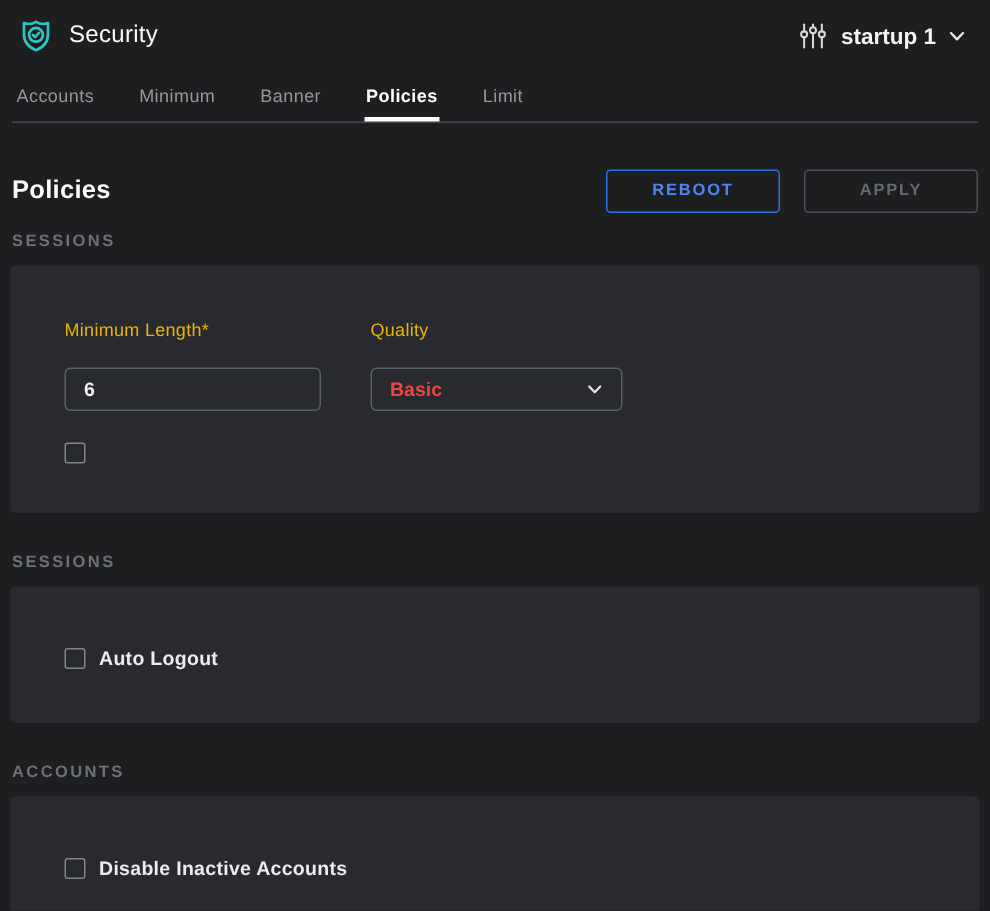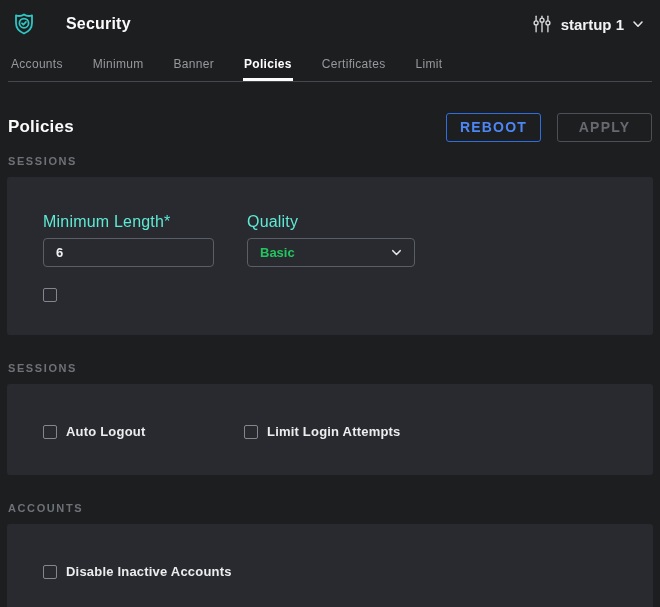--- a/index.html
+++ b/index.html
@@ -13,21 +13,21 @@
   }
 
   
   .app-header {
     height:48px;
     display:flex;
     align-items:center;
     padding:0 16px 0 12px;
   }
   .shield-icon { width:24px; height:24px; margin-right:10px; flex:0 0 auto; }
-  .app-title { font-size:16px; font-weight:700; color:#fafafa; letter-spacing:.2px;margin-left:20px; }
+  .app-title { font-size:16px; font-weight:400; color:#fafafa; letter-spacing:.2px; }
   .header-spacer { flex:1; }
   .system-selector { display:flex; align-items:center; cursor:pointer; }
   .sliders-icon { width:20px; height:20px; margin-right:9px; }
   .system-name { font-size:15px; font-weight:700; color:#f2f3f4; }
   .chevron-icon { width:12px; height:12px; margin-left:8px; }
 
   
   .tabbar {
     margin:0 8px;
     border-bottom:1px solid #46484d;
@@ -51,25 +51,25 @@
 
   
   .page-head {
     display:flex;
     align-items:center;
     margin:30px 8px 0;
     height:30px;
   }
   .page-title { font-size:17px; font-weight:700; color:#fbfbfb; flex:1; letter-spacing:.2px; }
   .btn {
-    width:95px; height:29px;
+    width:116px; height:29px;
     border-radius:3px;
     background:transparent;
     font-family:"Liberation Sans", sans-serif;
-    font-size:14px; font-weight:700;
+    font-size:11px; font-weight:700;
     letter-spacing:1.2px;
     cursor:pointer;
   }
   .btn-reboot { border:1px solid #2f6ee0; color:#4d86f5; margin-right:16px; }
   .btn-apply  { border:1px solid #4c4f55; color:#66696f; cursor:default; }
 
   
   .section-title {
     margin:27px 8px 10px;
     font-size:11px;
@@ -81,23 +81,23 @@
   .panel {
     margin:0 7px;
     background:#282a30;
     border-radius:3px;
     padding:36px 20px 33px 36px;
   }
   .panel.slim { padding-top:40px; height:91px; }
 
   .field-row { display:flex; gap:33px; }
   .field-label {
-    font-size:16px;
-    color:#5eead4;
-    margin-bottom:7px;
+    font-size:12px;
+    color:#eab308;
+    margin-bottom:18px;
     letter-spacing:.2px;
   }
   .text-input {
     width:171px; height:29px;
     background:transparent;
     border:1px solid #5a5e66;
     border-radius:4px;
     color:#f0f1f2;
     font-family:"Liberation Sans", sans-serif;
     font-size:13px;
@@ -108,21 +108,21 @@
   .select-box {
     width:168px; height:29px;
     border:1px solid #5a5e66;
     border-radius:4px;
     display:flex;
     align-items:center;
     justify-content:space-between;
     padding:0 12px;
     cursor:pointer;
   }
-  .select-value { font-size:13px; font-weight:600; color:#22c55e; }
+  .select-value { font-size:13px; font-weight:600; color:#ef4444; }
   .select-chevron { width:11px; height:11px; }
 
   .checkbox-row { display:flex; align-items:center; margin-top:21px; }
   .panel.slim .checkbox-row { margin-top:0;align-items:flex-end; }
   .checkbox {
     width:14px; height:14px;
     border:1px solid #83878d;
     border-radius:2px;
     background:transparent;
     cursor:pointer;
@@ -166,21 +166,20 @@
       <polyline points="2,4 6,8.2 10,4"></polyline>
     </svg>
   </div>
 </div>
 
 <div class="tabbar">
   <span class="tab">Accounts</span>
   <span class="tab">Minimum</span>
   <span class="tab">Banner</span>
   <span class="tab active">Policies</span>
-  <span class="tab">Certificates</span>
   <span class="tab">Limit</span>
 </div>
 
 <div class="page-head">
   <span class="page-title">Policies</span>
   <button class="btn btn-reboot">REBOOT</button>
   <button class="btn btn-apply" disabled="">APPLY</button>
 </div>
 
 <div class="section-title first">SESSIONS</div>
@@ -205,24 +204,20 @@
   </div>
 </div>
 
 <div class="section-title">SESSIONS</div>
 <div class="panel slim">
   <div class="cb-cols">
     <div class="checkbox-row cb-col-1">
       <span class="checkbox"></span>
       <span class="checkbox-label">Auto Logout</span>
     </div>
-    <div class="checkbox-row">
-      <span class="checkbox"></span>
-      <span class="checkbox-label">Limit Login Attempts</span>
-    </div>
   </div>
 </div>
 
 <div class="section-title">ACCOUNTS</div>
 <div class="panel slim">
   <div class="checkbox-row">
     <span class="checkbox"></span>
     <span class="checkbox-label">Disable Inactive Accounts</span>
   </div>
 </div>

